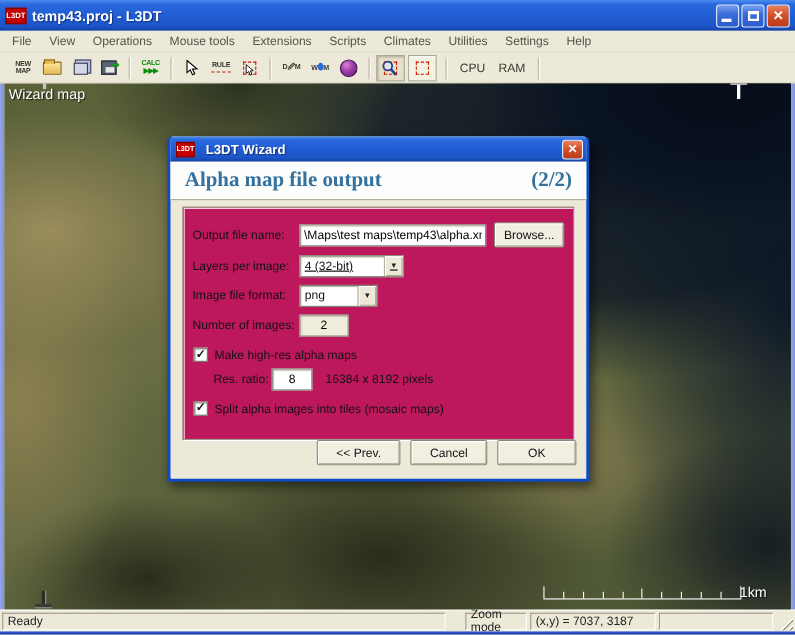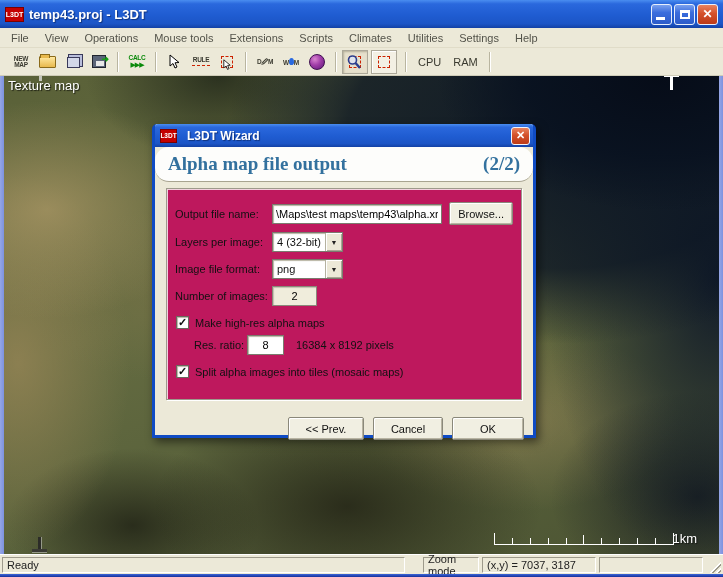--- a/index.html
+++ b/index.html
@@ -99,46 +99,46 @@
     border:3px solid #0f4bc4; border-top:none; border-radius:5px 5px 1px 1px;
     box-shadow:3px 4px 10px rgba(0,0,0,.5); background:#ece9d8; display:flex; flex-direction:column; }
   .dlg-titlebar { height:23px; flex:0 0 23px; border-radius:3px 3px 0 0; display:flex; align-items:center; padding:0 3px 0 5px;
     background:linear-gradient(180deg,#4a8df0 0%,#2a68dd 14%,#1f5cd1 55%,#1c55c6 85%,#1341a5 100%); }
   .dlg-title { color:#fff; font-weight:bold; font-size:12px; text-shadow:1px 1px 1px #10337e; flex:1; margin-left:5px; }
   .dlg-close { width:19px; height:18px; border-radius:3px; border:1px solid #f0f4fc; color:#fff; font-size:11px; font-weight:bold;
     display:flex; align-items:center; justify-content:center;
     background:linear-gradient(180deg,#e8835f 0%,#d4512b 45%,#bc3a18 100%); }
   .dlg-header { height:35px; flex:0 0 35px; background:#fdfdfb; border-bottom:1px solid #a8a490;
     display:flex; align-items:center; justify-content:space-between; padding:0 13px;
-    font-family:"Liberation Serif", serif; font-weight:bold; font-size:19px; color:#33719e;border-radius:14px; }
+    font-family:"Liberation Serif", serif; font-weight:bold; font-size:19px; color:#33719e; }
   .dlg-body { flex:1; padding:6px 11px 0 11px; }
   .panel { height:212px; border:1px solid #9d9a8b; box-shadow:inset 1px 1px 0 rgba(255,255,255,.8), 1px 1px 0 #fff; padding:13px 8px 0 8px; background:#be185d; }
   .frow { display:flex; align-items:center; margin-bottom:7px; }
   .flabel { width:97px; font-size:11px; color:#111; flex:0 0 97px; }
   .txt { height:20px; border:1px solid #7b7a6e; box-shadow:inset 1px 1px 1px #b8b5a4; background:#fff; font-size:11px; font-family:"Liberation Sans",sans-serif; padding:0 3px; }
   .file-input { width:181px; }
   .browse-btn { margin-left:7px; }
   .xpbtn { height:23px; background:#f1efe2; border:1px solid #8a887a; border-radius:2px; font-size:11px; font-family:"Liberation Sans",sans-serif; color:#111;
     box-shadow:inset 1px 1px 0 #fff, inset -1px -1px 0 #b8b4a2; padding:0 8px; }
   .combo { display:flex; height:20px; border:1px solid #7b7a6e; background:#fff; box-shadow:inset 1px 1px 1px #b8b5a4; }
   .combo-val { font-size:11px; padding:3px 4px 0 4px; color:#111; }
   .combo-arrow { width:17px; margin-left:auto; background:#ece9d8; border-left:1px solid #b5b2a0; box-shadow:inset 1px 1px 0 #fff, inset -1px -1px 0 #aaa795;
     font-size:7px; color:#222; display:flex; align-items:center; justify-content:center; }
-  .combo-layers { width:71px; } .combo-format { width:71px; }
+  .combo-layers { width:95px;text-decoration:underline; } .combo-format { width:71px; }
   .ro-box { width:45px; height:20px; border:1px solid #8a887a; box-shadow:inset 1px 1px 1px #c2bfae; background:#f0eddc; font-size:11px; display:flex; align-items:center; justify-content:center; }
   .cbrow { display:flex; align-items:center; margin:10px 0 6px 1px; }
   .checkbox { width:13px; height:13px; background:#fff; border:1px solid #6a695e; box-shadow:inset 1px 1px 1px #b8b5a4;
     font-size:11px; font-weight:bold; color:#111; line-height:11px; text-align:center; margin-right:6px; flex:0 0 13px; }
   .cblabel { font-size:11px; color:#111; }
   .subrow { display:flex; align-items:center; margin:0 0 6px 19px; }
   .sublabel { font-size:11px; color:#111; width:53px; }
   .small-input { width:37px; text-align:center; margin-right:12px; }
   .tile-input { width:45px; }
   .note { font-size:11px; color:#111; }
-  .dlg-footer { flex:0 0 40px; display:flex; align-items:flex-end; justify-content:flex-end; gap:9px; padding-right:9px; }
+  .dlg-footer { flex:0 0 40px; display:flex; align-items:flex-start; justify-content:flex-end; gap:9px; padding-right:9px; }
   .btn-prev { width:76px; } .btn-cancel { width:70px; } .btn-ok { width:72px; }
 </style>
 </head>
 <body>
 
 <div class="window">
 
   <div class="titlebar">
     <div class="app-icon">L3DT</div>
     <div class="title-text">temp43.proj - L3DT</div>
@@ -227,21 +227,21 @@
       </div>
     <div class="tsep"></div>
     <div class="cpu-ram">CPU</div>
     <div class="cpu-ram">RAM</div>
     <div class="tsep"></div>
   </div>
 
   <div class="body">
     <div class="side-border"></div>
     <div class="map">
-      <div class="map-label">Texture map</div>
+      <div class="map-label">Wizard map</div>
       <div class="marker marker-tl">
           <div class="v"></div>
         </div>
       <div class="marker marker-tr">
           <div class="h"></div>
           <div class="v"></div>
         </div>
       <div class="marker marker-bl">
           <div class="v"></div>
           <div class="h"></div>

